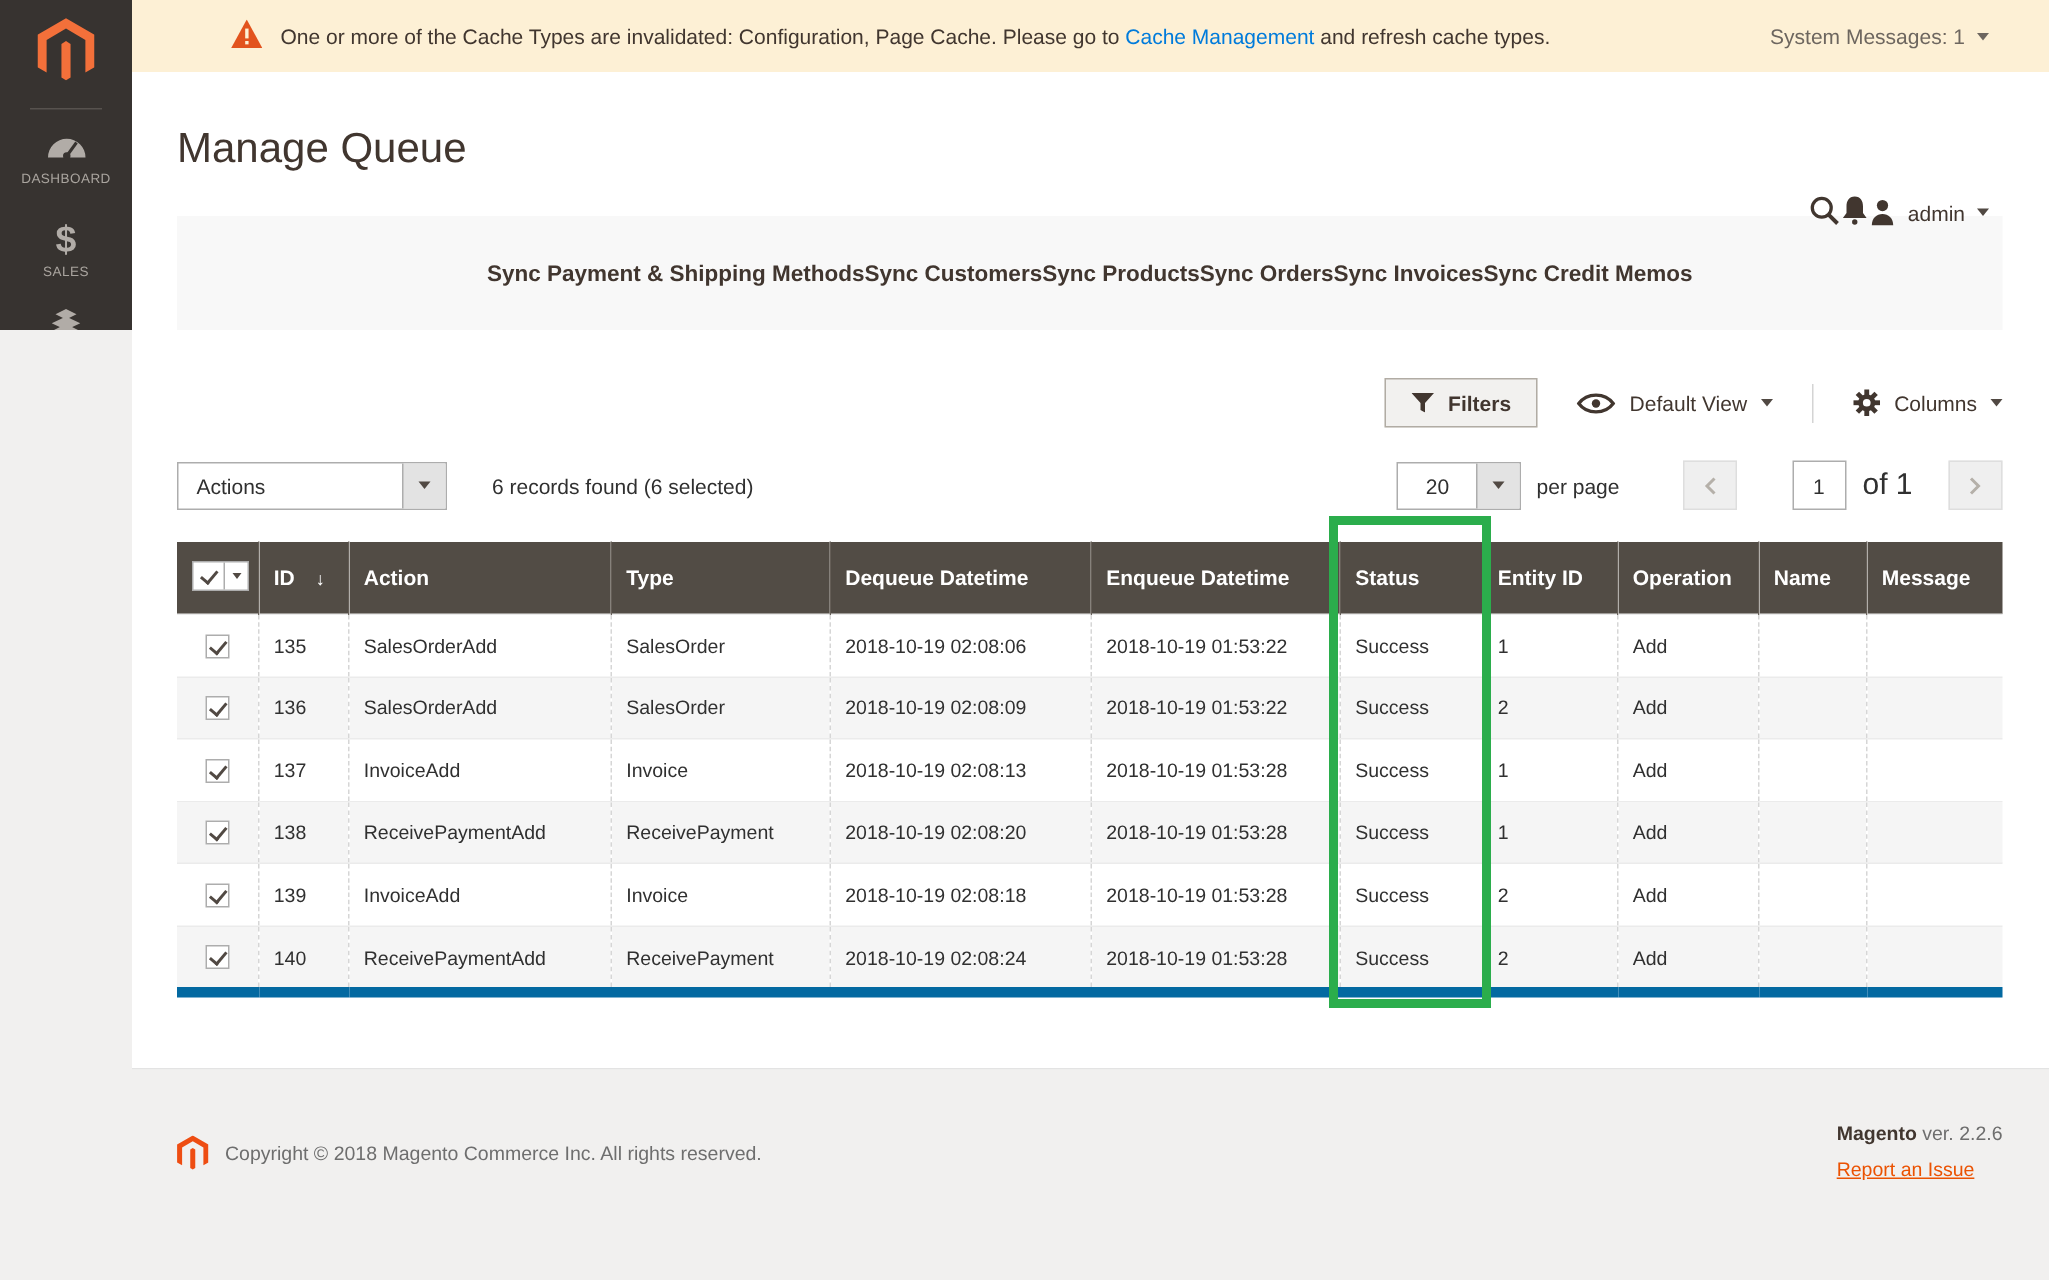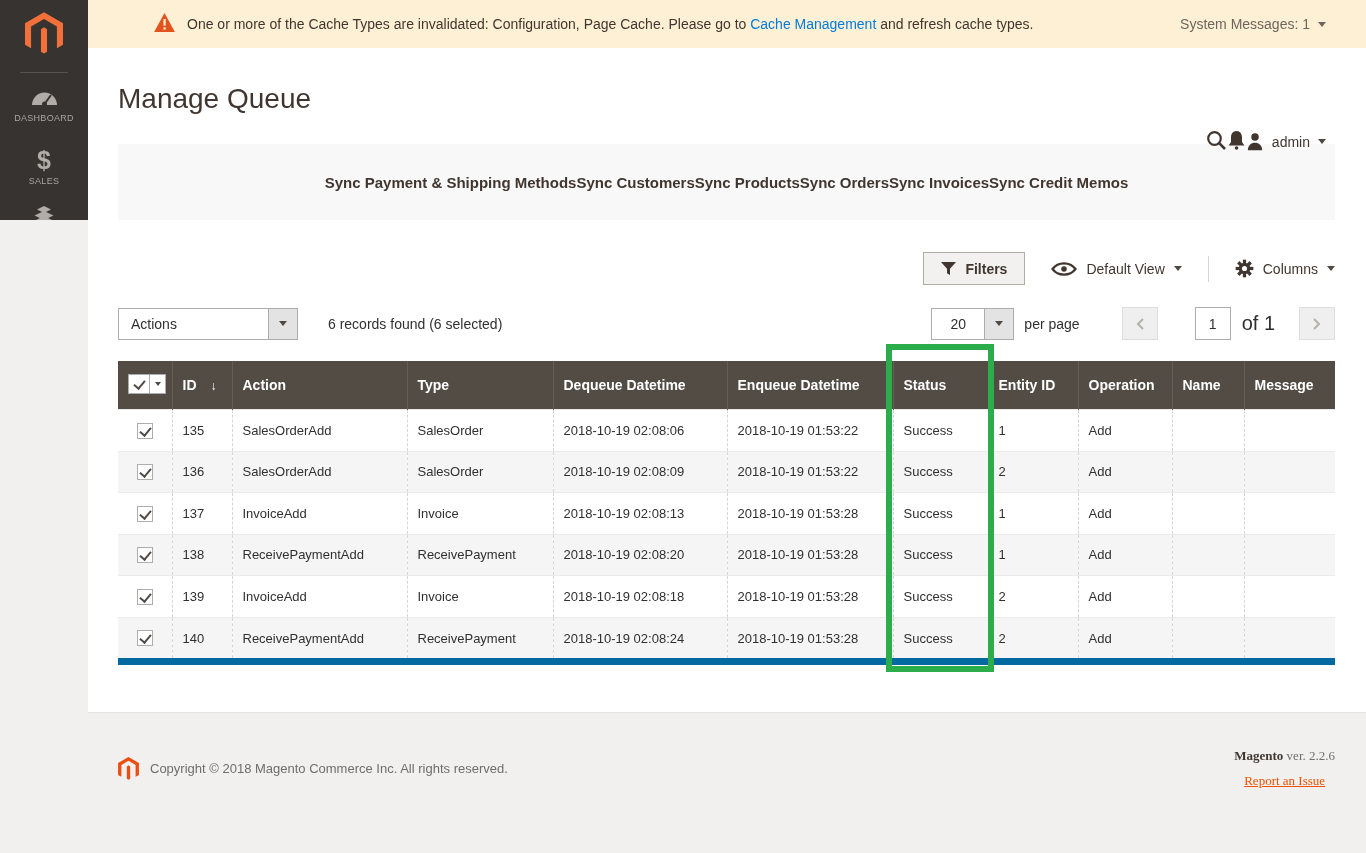--- a/index.html
+++ b/index.html
@@ -143,21 +143,21 @@
     border:6px solid #2bad4c; z-index:10; pointer-events:none;
   }
 
   
   .footer {
     position:absolute; left:88px; top:714px; width:1278px;
     padding:34px 31px 0 30px; display:flex; justify-content:space-between;
   }
   .footer-left { display:flex; align-items:center; gap:11px; }
   .copyright { font-size:13px; color:#6e6e6e; }
-  .footer-right { text-align:center;font-family:Liberation Serif, serif; }
+  .footer-right { text-align:left; }
   .ver-line { font-size:13px; color:#6e6e6e; }
   .ver-line .brand { font-weight:700; color:#41362f; }
   .report-link { display:inline-block; margin-top:9px; font-size:13px; color:#eb5202; text-decoration:underline; cursor:pointer; }
 </style>
 </head>
 <body>
 
 <div class="content">
 
   <div class="notice-bar">

